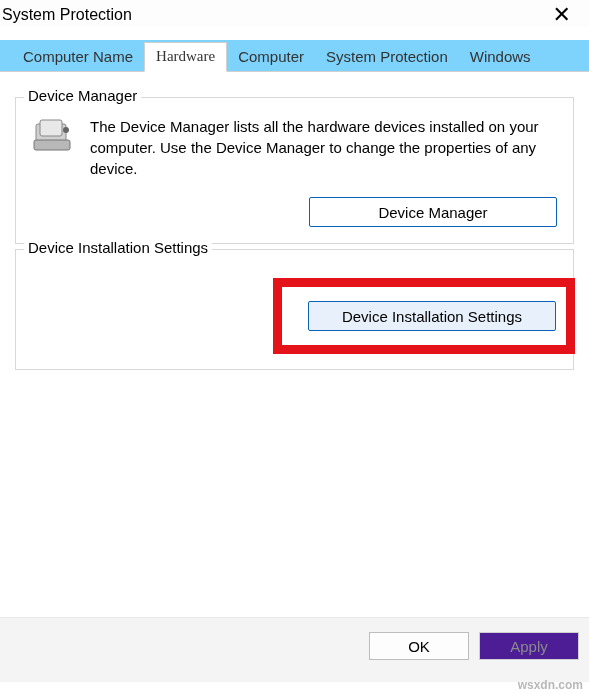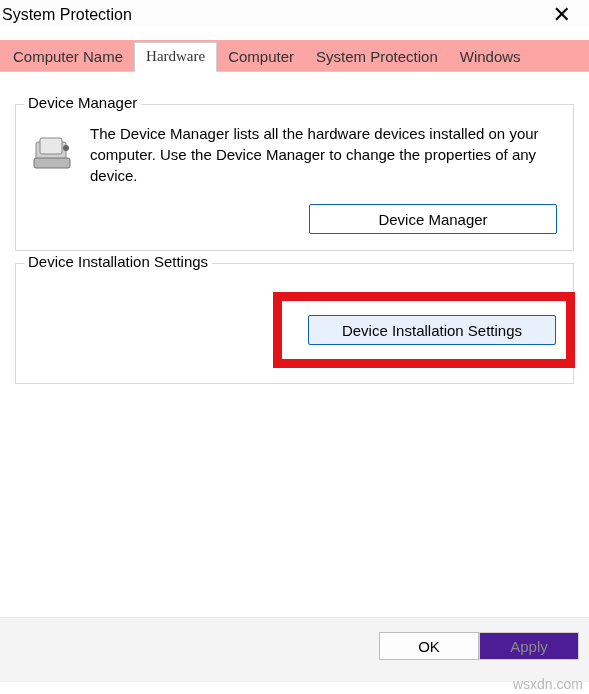--- a/index.html
+++ b/index.html
@@ -27,24 +27,24 @@
     .close-x {
       font-size: 22px;
       line-height: 18px;
       font-weight: 300;
       padding: 0 8px;
       cursor: default;
     }
     .tabs {
       display: flex;
       align-items: flex-end;
-      background: #fca5a5;
+      background: #7dd3fc;
       border-bottom: 1px solid #d0d0d0;
       margin-top: 14px;
-      padding-left: 2px;
+      padding-left: 12px;
       height: 32px;
       font-size: 15px;
     }
     .tab {
       padding: 5px 11px 6px 11px;
       color: #333;
       cursor: default;
     }
     .tab.active {
       background: #ffffff;
@@ -52,36 +52,35 @@
       border-bottom: 1px solid #ffffff;
       position: relative;
       top: 1px;
       font-family: Liberation Serif, serif;
     }
     .content {
       padding: 20px 15px 10px 15px;
     }
     .fieldset {
       border: 1px solid #d8d8d8;
-      margin-top: 12px;
+      margin-top: 5px;
       padding: 18px 16px 16px 16px;
       position: relative;
     }
     .legend {
       position: absolute;
       top: -11px;
       left: 8px;
       background: #fff;
       padding: 0 4px;
       font-size: 15px;
     }
     .section-row {
       display: flex;
       gap: 14px;
-      align-items: center;
     }
     .section-text {
       line-height: 1.4;
       font-size: 15px;
     }
     .icon-box { flex-shrink: 0; }
     .win-button {
       border: 1px solid #0a62b6;
       background: #ffffff;
       color: #000;
@@ -111,40 +110,42 @@
     .footer {
       position: absolute;
       bottom: 12px;
       left: 0;
       right: 0;
       padding: 14px 10px 22px 10px;
       border-top: 1px solid #e8e8e8;
       background: #f4f4f4;
       display: flex;
       justify-content: flex-end;
+      gap: 10px;
     }
     .footer button {
       width: 100px;
       height: 28px;
       background: #fdfdfd;
       border: 1px solid #bdbdbd;
       font-size: 15px;
       cursor: default;
     }
     .footer button.disabled {
       color: #8a8a8a;
       background: #4c1d95;
       border-color: #d0d0d0;
     }
     .watermark {
       position: absolute;
       bottom: 2px;
       right: 6px;
-      font-size: 14px;
+      font-size: 12px;
       color: #b8b8b8;
+      font-weight: bold;
     }
   </style>
 </head>
 <body>
 
 <div class="titlebar">
   <div class="title">System Protection</div>
   <div class="close-x">✕</div>
 </div>
 

